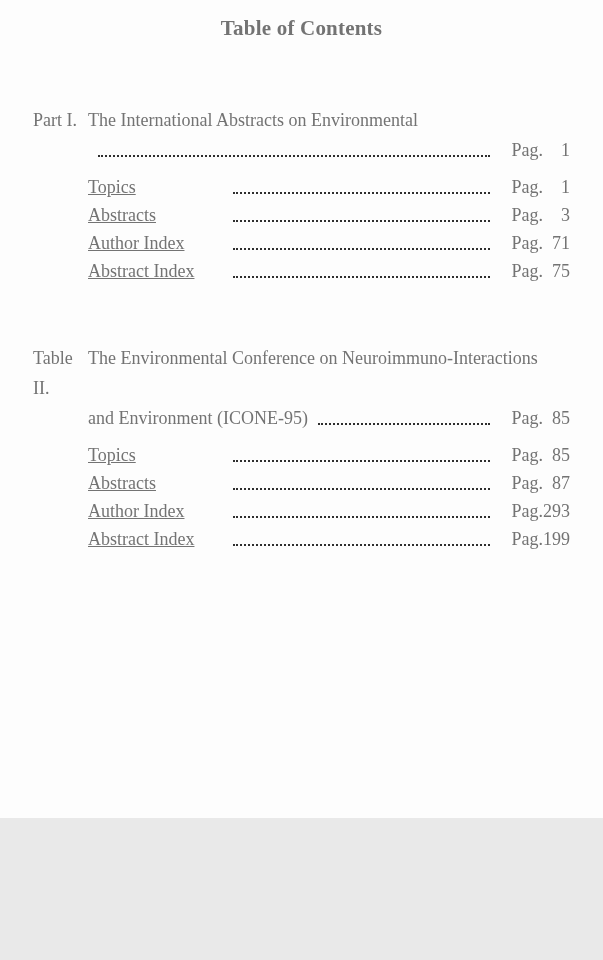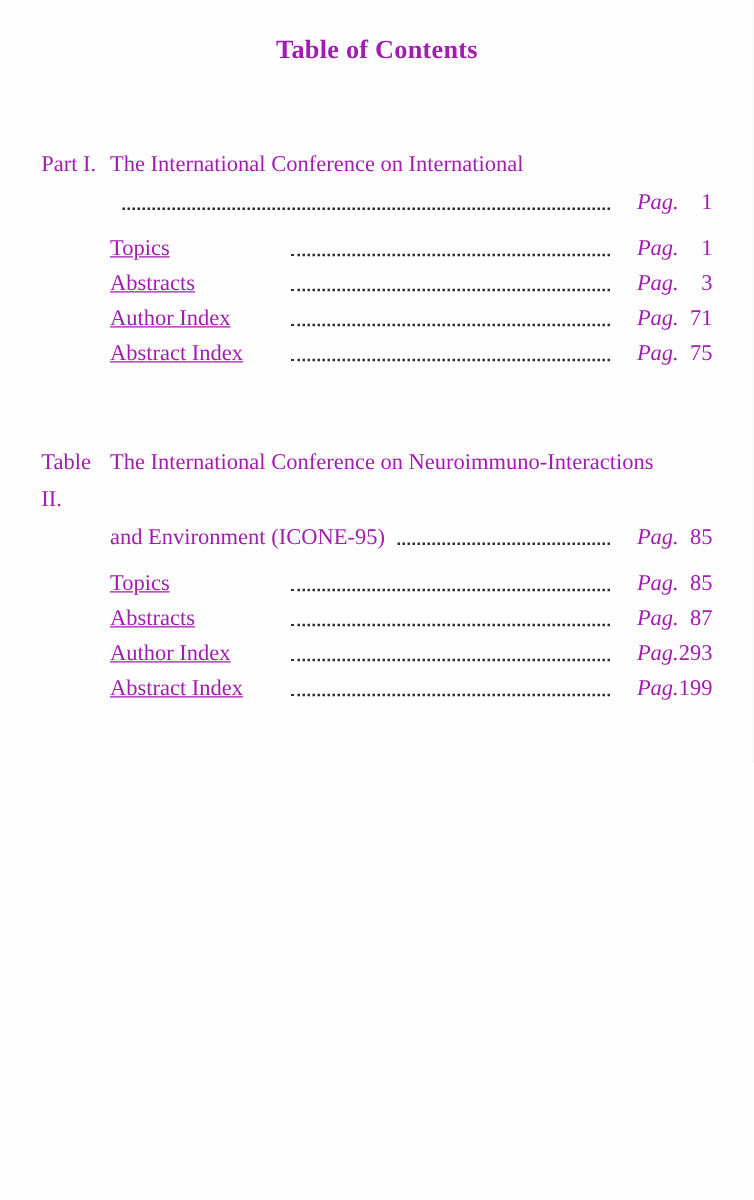--- a/index.html
+++ b/index.html
@@ -1,26 +1,26 @@
 <!DOCTYPE html>
 <html><head>
 <meta charset="utf-8">
 <style>
   html, body { margin: 0; padding: 0; background: #e9e9e9; }
   .page {
     position: relative;
     width: 603px;
-    height: 960px;
+    height: 818px;
     margin: 0;
     background: #fdfdfd;
-    color: #a21caf;
+    color: #737373;
     font-family: "Liberation Serif", serif;
     font-size: 18px;
     box-sizing: border-box;
-    padding: 26px 33px 0 33px;
+    padding: 15px 33px 0 33px;
     overflow: hidden;
   }
   .title {
     margin: 0;
     font-size: 21px;
     font-weight: 700;
     text-align: center;
     line-height: 26px;
     letter-spacing: 0.2px;
   }
@@ -39,36 +39,36 @@
 
   .leader {
     flex: 1;
     align-self: flex-end;
     height: 0;
     border-bottom: 2px dotted #2e2e2e;
     margin-bottom: 7px;
   }
   .head-row2 .leader { margin-left: 10px; margin-bottom: 8px; }
 
-  .pag { flex: none; margin-left: 22px; font-style: italic; }
+  .pag { flex: none; margin-left: 22px; }
   .num { flex: none; width: 27px; text-align: right; white-space: nowrap; }
 
   .items { margin-top: 8px; }
 </style>
 </head>
 <body>
 
 <div class="page">
 
   <h1 class="title">Table of Contents</h1>
 
   <section class="part part-1">
     <div class="head-row1">
       <span class="part-label">Part I.</span>
-      <span class="part-title">The International Conference on International</span>
+      <span class="part-title">The International Abstracts on Environmental</span>
     </div>
     <div class="row head-row2">
       <span class="indent"></span>
       <span class="leader"></span>
       <span class="pag">Pag.</span>
       <span class="num">1</span>
     </div>
     <div class="items">
       <div class="row">
         <span class="indent"></span>
@@ -97,21 +97,21 @@
         <span class="leader"></span>
         <span class="pag">Pag.</span>
         <span class="num">75</span>
       </div>
     </div>
   </section>
 
   <section class="part part-2">
     <div class="head-row1">
       <span class="part-label">Table II.</span>
-      <span class="part-title">The International Conference on Neuroimmuno-Interactions</span>
+      <span class="part-title">The Environmental Conference on Neuroimmuno-Interactions</span>
     </div>
     <div class="row head-row2">
       <span class="indent"></span>
       <span>and Environment (ICONE-95)</span>
       <span class="leader"></span>
       <span class="pag">Pag.</span>
       <span class="num">85</span>
     </div>
     <div class="items">
       <div class="row">

